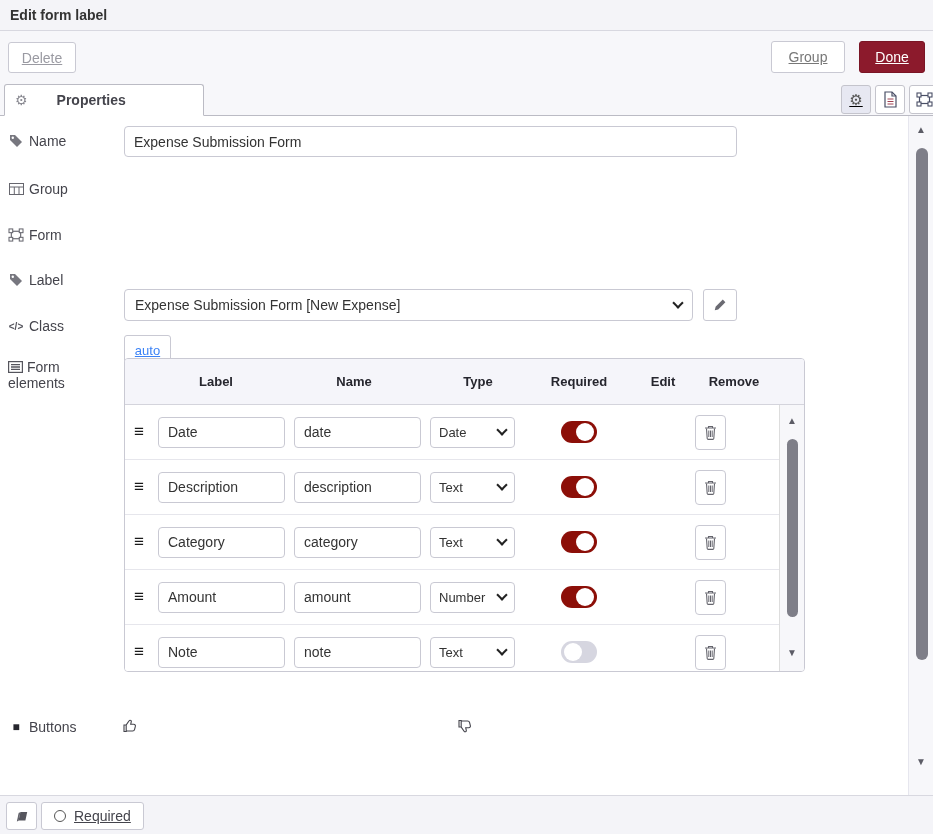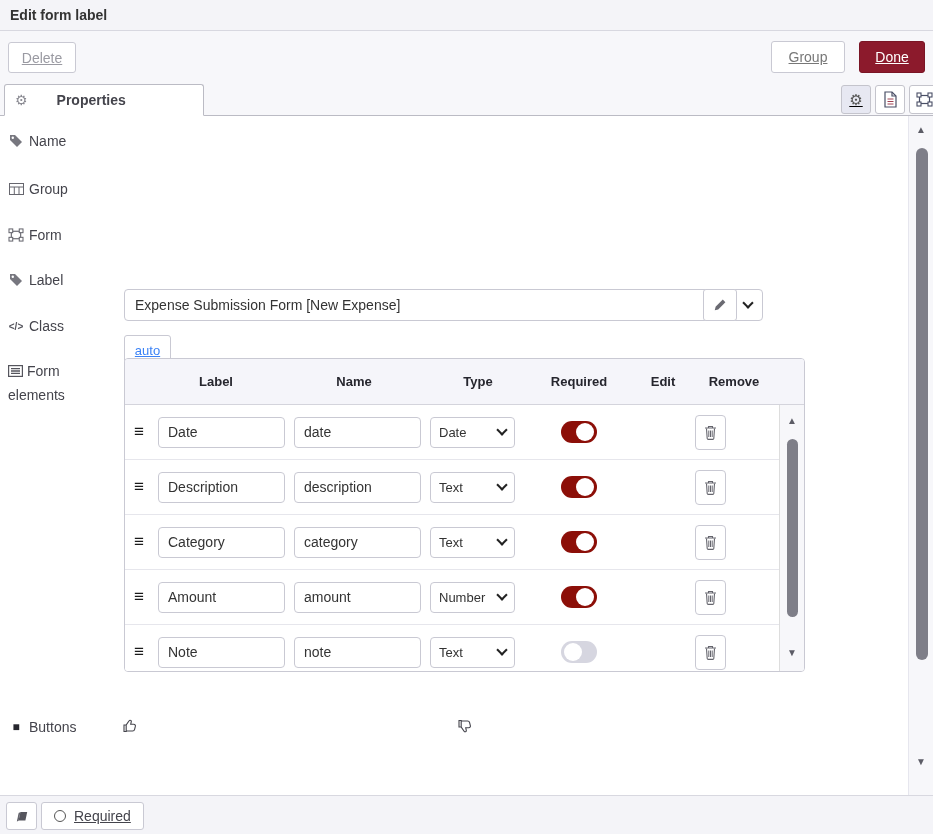--- a/index.html
+++ b/index.html
@@ -31,34 +31,34 @@
   .mini-gear { left:841px; background:#e7e8f2; }
   .mini-gear span { color:#555; font-size:15px; }
   .mini-doc { left:875px; }
   .mini-group { left:909px; }
 
   
   .content { left:0; top:116px; width:933px; height:679px; background:#fff; }
 
   .frow-label { position:absolute; left:8px; display:flex; align-items:center; gap:5px; color:#44444c; font-size:14px; }
   .frow-label .licon { display:inline-flex; width:16px; justify-content:center; }
-  .wrap-label { position:absolute; left:8px; width:82px; color:#44444c; font-size:14px; line-height:24px; }
+  .wrap-label { position:absolute; left:8px; width:82px; color:#44444c; font-size:14px; line-height:16px; }
   .wrap-label .licon { margin-right:4px; }
 
   input[type=text] { font-family:inherit; font-size:14px; color:#333; border:1px solid #c9c9d3; border-radius:4px; padding:0 9px; outline:none; }
   input::placeholder { color:#c2c2cc; }
 
   .inp-name  { left:124px; top:126px; width:613px; height:31px; }
   .inp-label { left:124px; top:265px; width:613px; height:31px; }
   .inp-class { left:124px; top:311px; width:613px; height:31px; }
 
   .sel { border:1px solid #c9c9d3; border-radius:4px; background:#fff; display:flex; align-items:center; padding:0 10px; cursor:pointer; }
   .sel .sel-text { flex:1; font-size:14px; color:#333; white-space:nowrap; overflow:hidden; }
   .chev { width:8px; height:8px; border-right:2px solid #222; border-bottom:2px solid #222; transform:rotate(45deg); margin-top:-4px; flex:none; }
-  .sel-group { left:124px; top:173px; width:639px; height:32px; }
+  .sel-group { left:124px; top:173px; width:569px; height:32px; }
 
   .btn-pencil { left:703px; top:173px; width:34px; height:32px; }
   .btn-auto { left:124px; top:219px; width:47px; height:30px; color:#3b82f6; font-size:13px; }
   .btn-fx { left:742px; top:313px; width:27px; height:27px; border-radius:50%; border:1px solid #aaaab4; background:#fff; color:#555; font-size:11px; font-style:italic; font-family:"Liberation Serif", serif; }
 
   
   .el-box { left:124px; top:358px; width:681px; height:314px; border:1px solid #c9c9d3; border-radius:4px; background:#fff; overflow:hidden; }
   .el-head { position:absolute; left:0; top:0; width:100%; height:46px; background:#f5f5fa; border-bottom:1px solid #d4d4dc; }
   .el-head span { position:absolute; top:15px; transform:translateX(-50%); font-weight:bold; font-size:13px; color:#26262e; }
   .h0{left:91px;} .h1{left:229px;} .h2{left:353px;} .h3{left:454px;} .h4{left:538px;} .h5{left:609px;}
@@ -147,20 +147,21 @@
 
   <div class="frow-label" style="top:17px">
     <span class="licon">
       <svg width="14" height="14" viewBox="0 0 14 14">
           <path d="M1 6 V1 h5 l7 7 -5 5 z" fill="#77777f"></path>
           <circle cx="3.8" cy="3.8" r="1.2" fill="#fff"></circle>
         </svg>
     </span>
     <span>Name</span>
   </div>
+  <input type="text" class="abs inp-name" style="top: 10px;" value="Expense Submission Form">
 
   <div class="frow-label" style="top:65px">
     <span class="licon">
       <svg width="15" height="12" viewBox="0 0 15 12">
           <rect x="0.5" y="0.5" width="14" height="11" fill="none" stroke="#66666e" stroke-width="1"></rect>
           <path d="M0.5 4 h14 M5.3 4 v7.5 M10 4 v7.5" stroke="#66666e" stroke-width="1" fill="none"></path>
         </svg>
     </span>
     <span>Group</span>
   </div>

